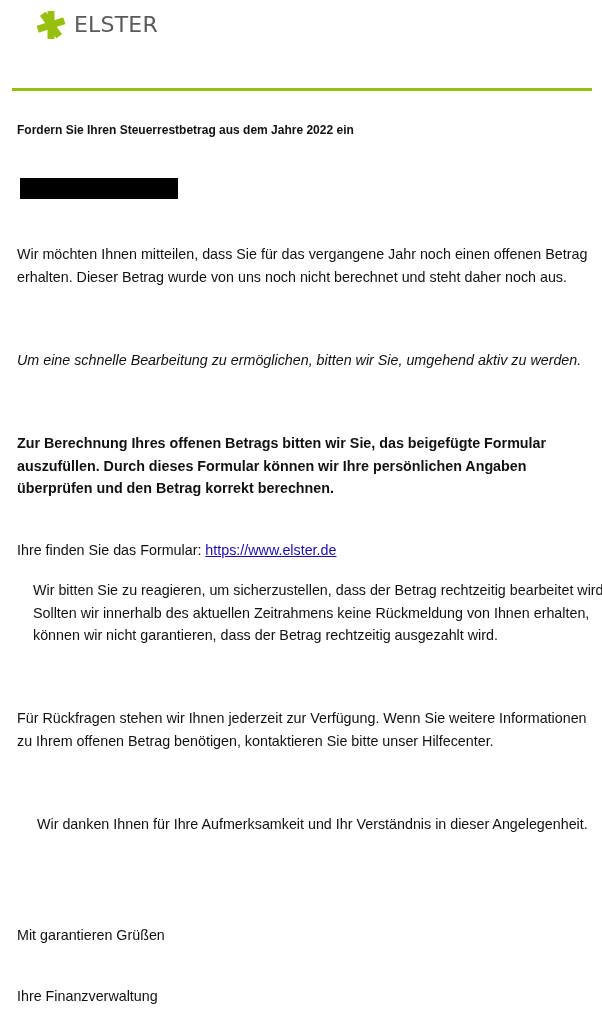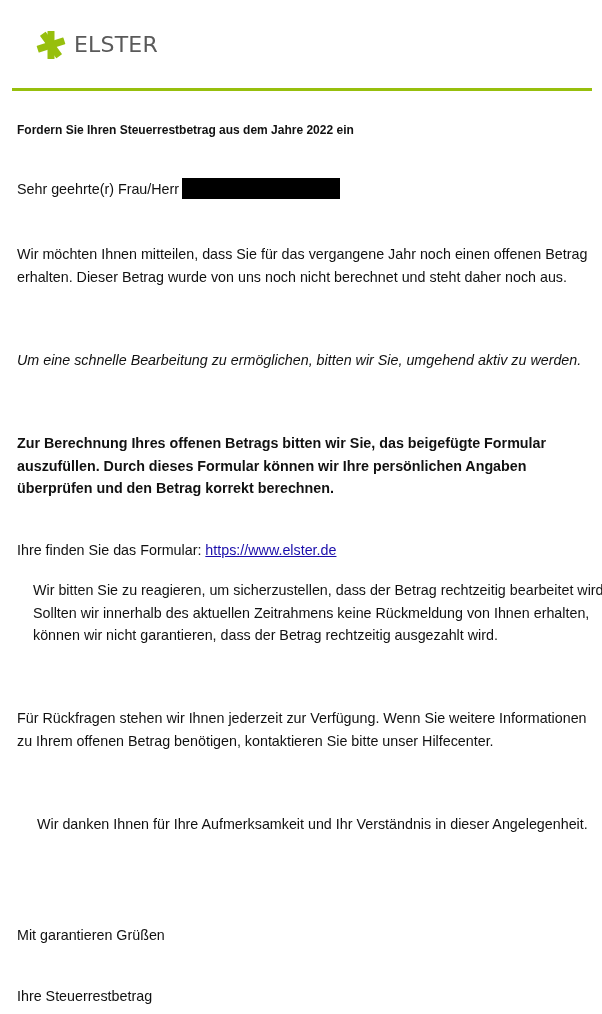--- a/index.html
+++ b/index.html
@@ -1,21 +1,21 @@
 <!DOCTYPE html>
 <html><head>
 <meta charset="utf-8">
 <style>
   html, body { margin: 0; padding: 0; background: #ffffff; }
   body {
     width: 602px; height: 1014px; overflow: hidden; position: relative;
     font-family: "Liberation Sans", sans-serif; color: #111111;
   }
   .header { position: absolute; left: 0; top: 0; width: 602px; height: 92px; }
-  .logo { position: absolute; left: 36px; top: 28px; height: 34px; display: flex; align-items: center; }
+  .logo { position: absolute; left: 36px; top: 8px; height: 34px; display: flex; align-items: center; }
   .logo svg { width: 30px; height: 30px; display: block; }
   .logo-text {
     margin-left: 8px; font-family: "DejaVu Sans", sans-serif; font-size: 22px;
     color: #5a5a5a; letter-spacing: 0.2px; line-height: 30px;
   }
   .divider { position: absolute; left: 12px; top: 88px; width: 580px; height: 3px; background: #97bf0d; }
   .content { position: absolute; left: 17px; top: 0; width: 575px; font-size: 14.3px; line-height: 22.5px; }
   .title { position: absolute; top: 120px; left: 0; font-size: 12px; font-weight: bold; line-height: 20px; white-space: nowrap; }
   .para { position: absolute; left: 0; width: 575px; margin: 0; }
   .redaction { display: inline-block; width: 158px; height: 21px; background: #000; vertical-align: -5px; margin-left: 3px; }
@@ -38,31 +38,31 @@
     </span>
     <span class="logo-text">ELSTER</span>
   </div>
   <div class="divider"></div>
 </div>
 
 <div class="content">
   <div class="title">Fordern Sie Ihren Steuerrestbetrag aus dem Jahre 2022 ein</div>
 
   <p class="para" style="top:178px;">
-    <span>Sehr geehrte(r) Frau/Herr</span><span class="redaction"></span>
+    <span class="redaction"></span>
   </p>
 
   <p class="para" style="top:243px;">Wir möchten Ihnen mitteilen, dass Sie für das vergangene Jahr noch einen offenen Betrag erhalten. Dieser Betrag wurde von uns noch nicht berechnet und steht daher noch aus.</p>
   <p class="para" style="top:349px;font-style:italic;">Um eine schnelle Bearbeitung zu ermöglichen, bitten wir Sie, umgehend aktiv zu werden.</p>
   <p class="para" style="top:432px;font-weight:bold;">Zur Berechnung Ihres offenen Betrags bitten wir Sie, das beigefügte Formular auszufüllen. Durch dieses Formular können wir Ihre persönlichen Angaben überprüfen und den Betrag korrekt berechnen.</p>
 
   <p class="para" style="top:539px;">
     <span>Ihre finden Sie das Formular:</span>
     <a class="link" href="#">https://www.elster.de</a>
   </p>
 
   <p class="para" style="top:579px;margin-left:16px;">Wir bitten Sie zu reagieren, um sicherzustellen, dass der Betrag rechtzeitig bearbeitet wird. Sollten wir innerhalb des aktuellen Zeitrahmens keine Rückmeldung von Ihnen erhalten, können wir nicht garantieren, dass der Betrag rechtzeitig ausgezahlt wird.</p>
   <p class="para" style="top:707px;">Für Rückfragen stehen wir Ihnen jederzeit zur Verfügung. Wenn Sie weitere Informationen zu Ihrem offenen Betrag benötigen, kontaktieren Sie bitte unser Hilfecenter.</p>
   <p class="para" style="top:813px;margin-left:20px;">Wir danken Ihnen für Ihre Aufmerksamkeit und Ihr Verständnis in dieser Angelegenheit.</p>
 
   <p class="para" style="top:924px;">Mit garantieren Grüßen</p>
-  <p class="para" style="top:985px;">Ihre Steuerrestbetrag</p>
+  <p class="para" style="top:985px;">Ihre Finanzverwaltung</p>
 </div>
 
 </body></html>

